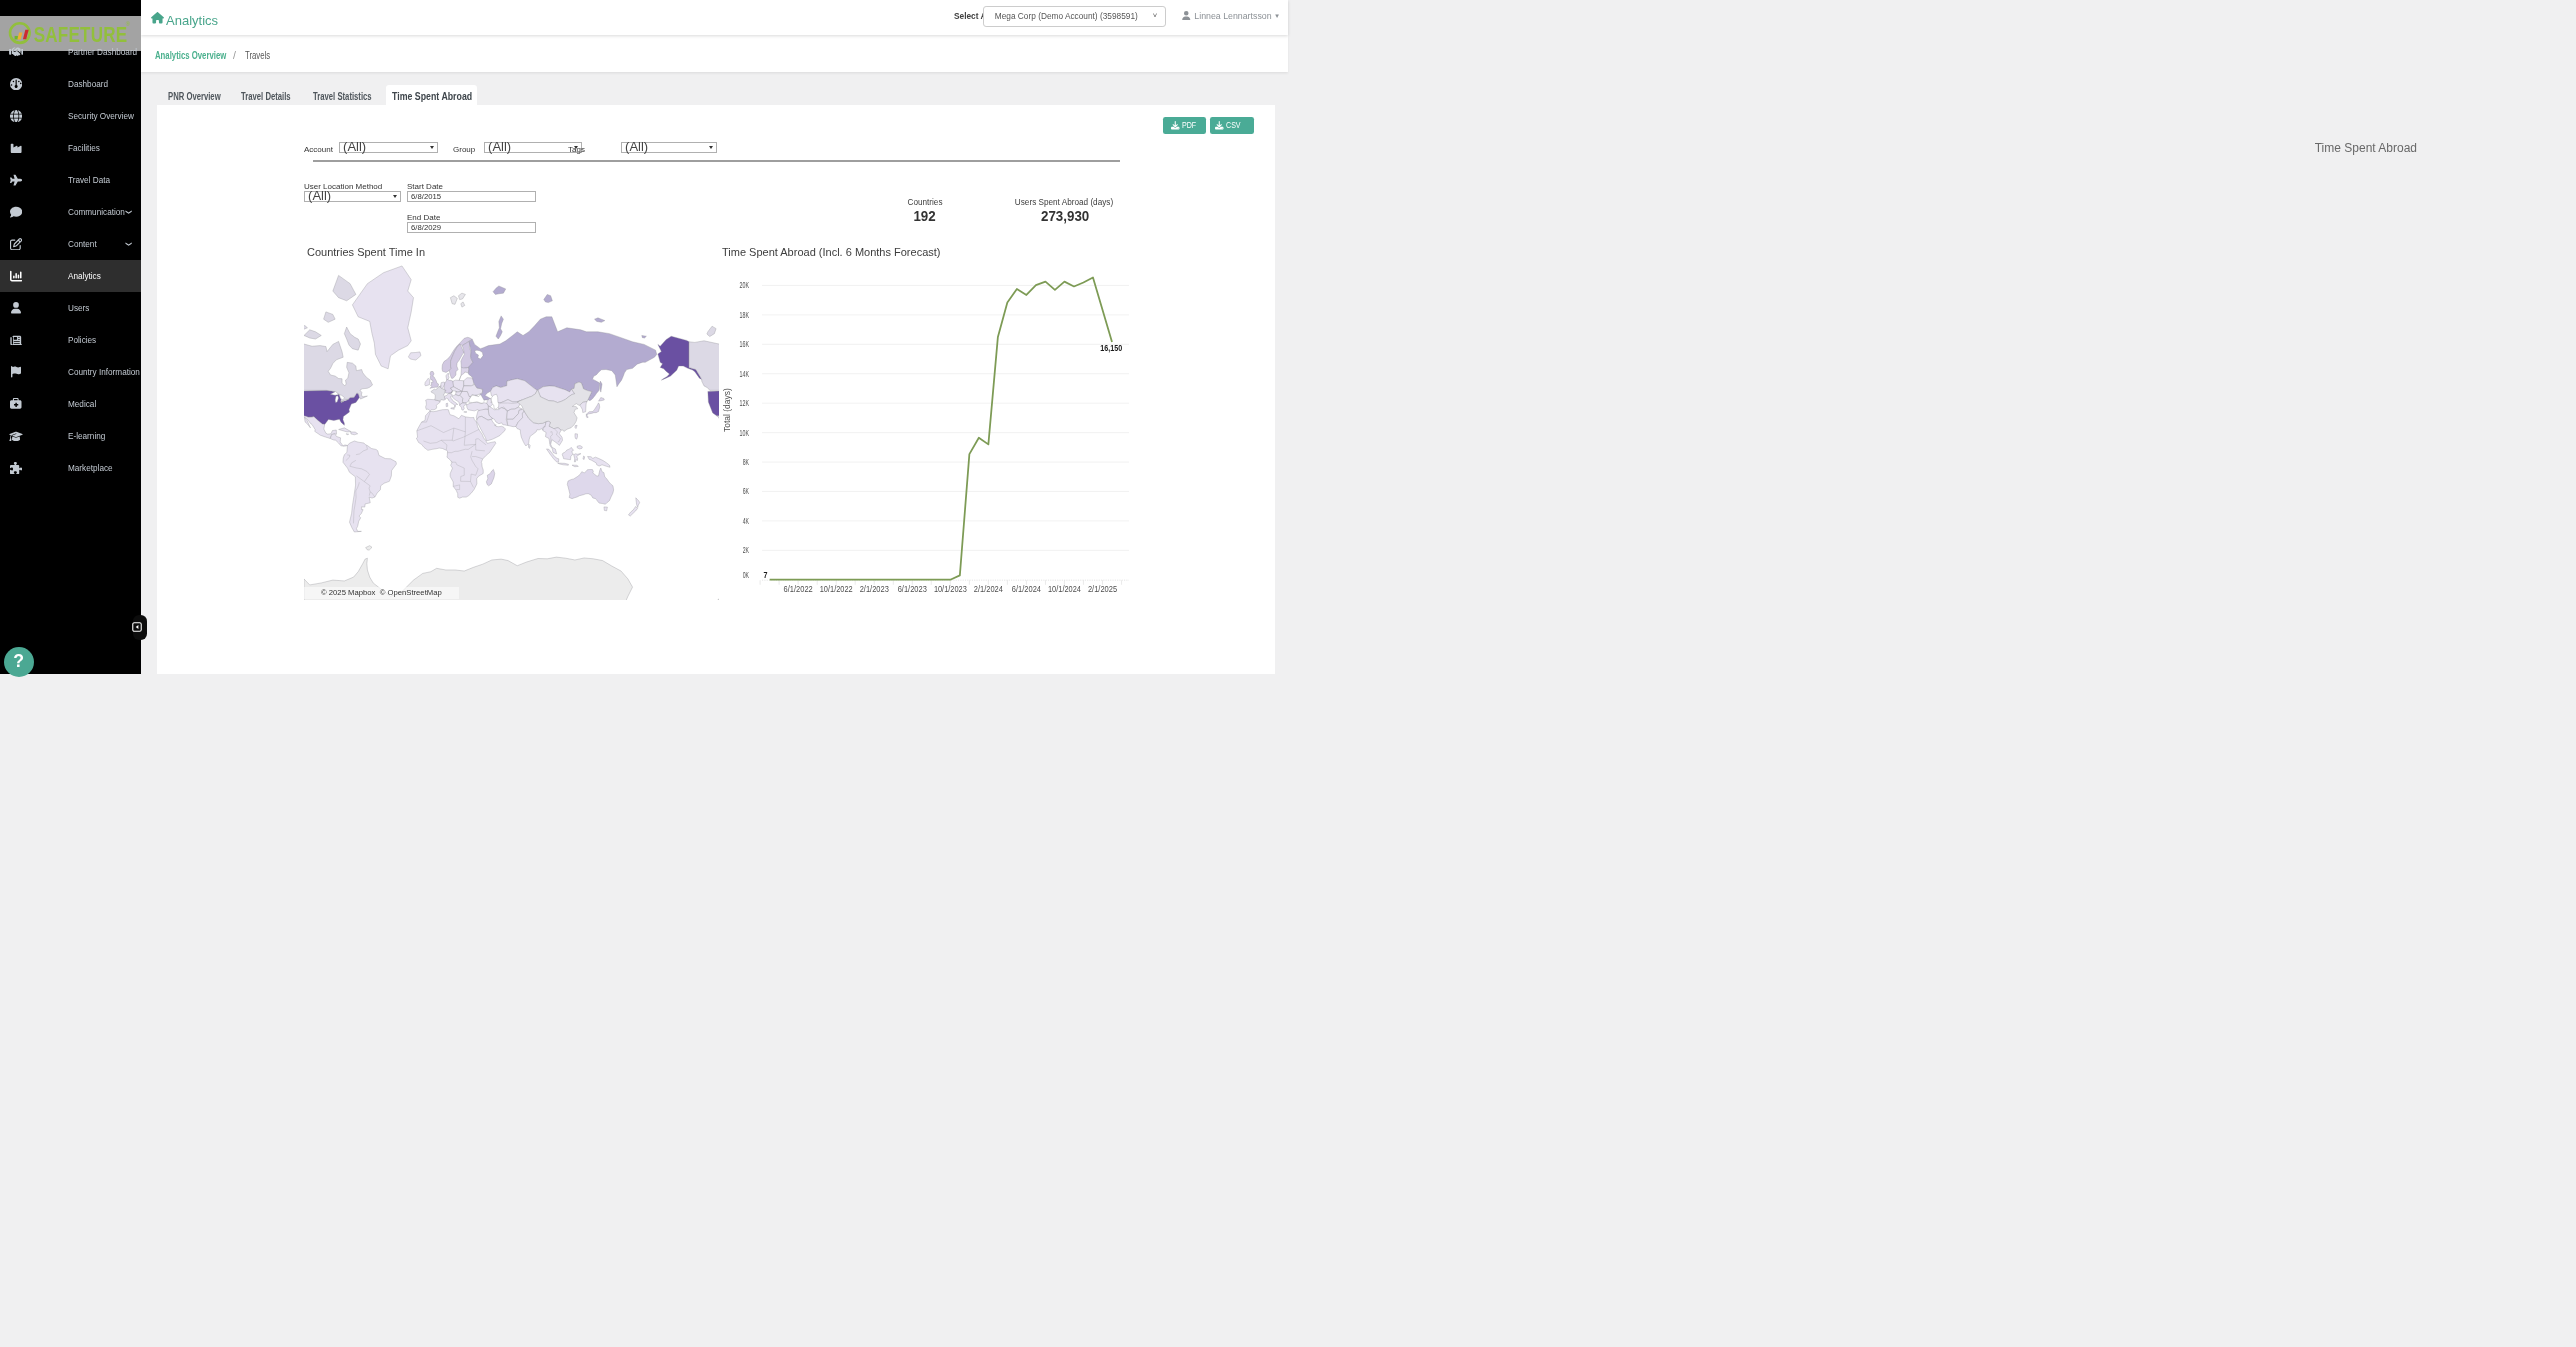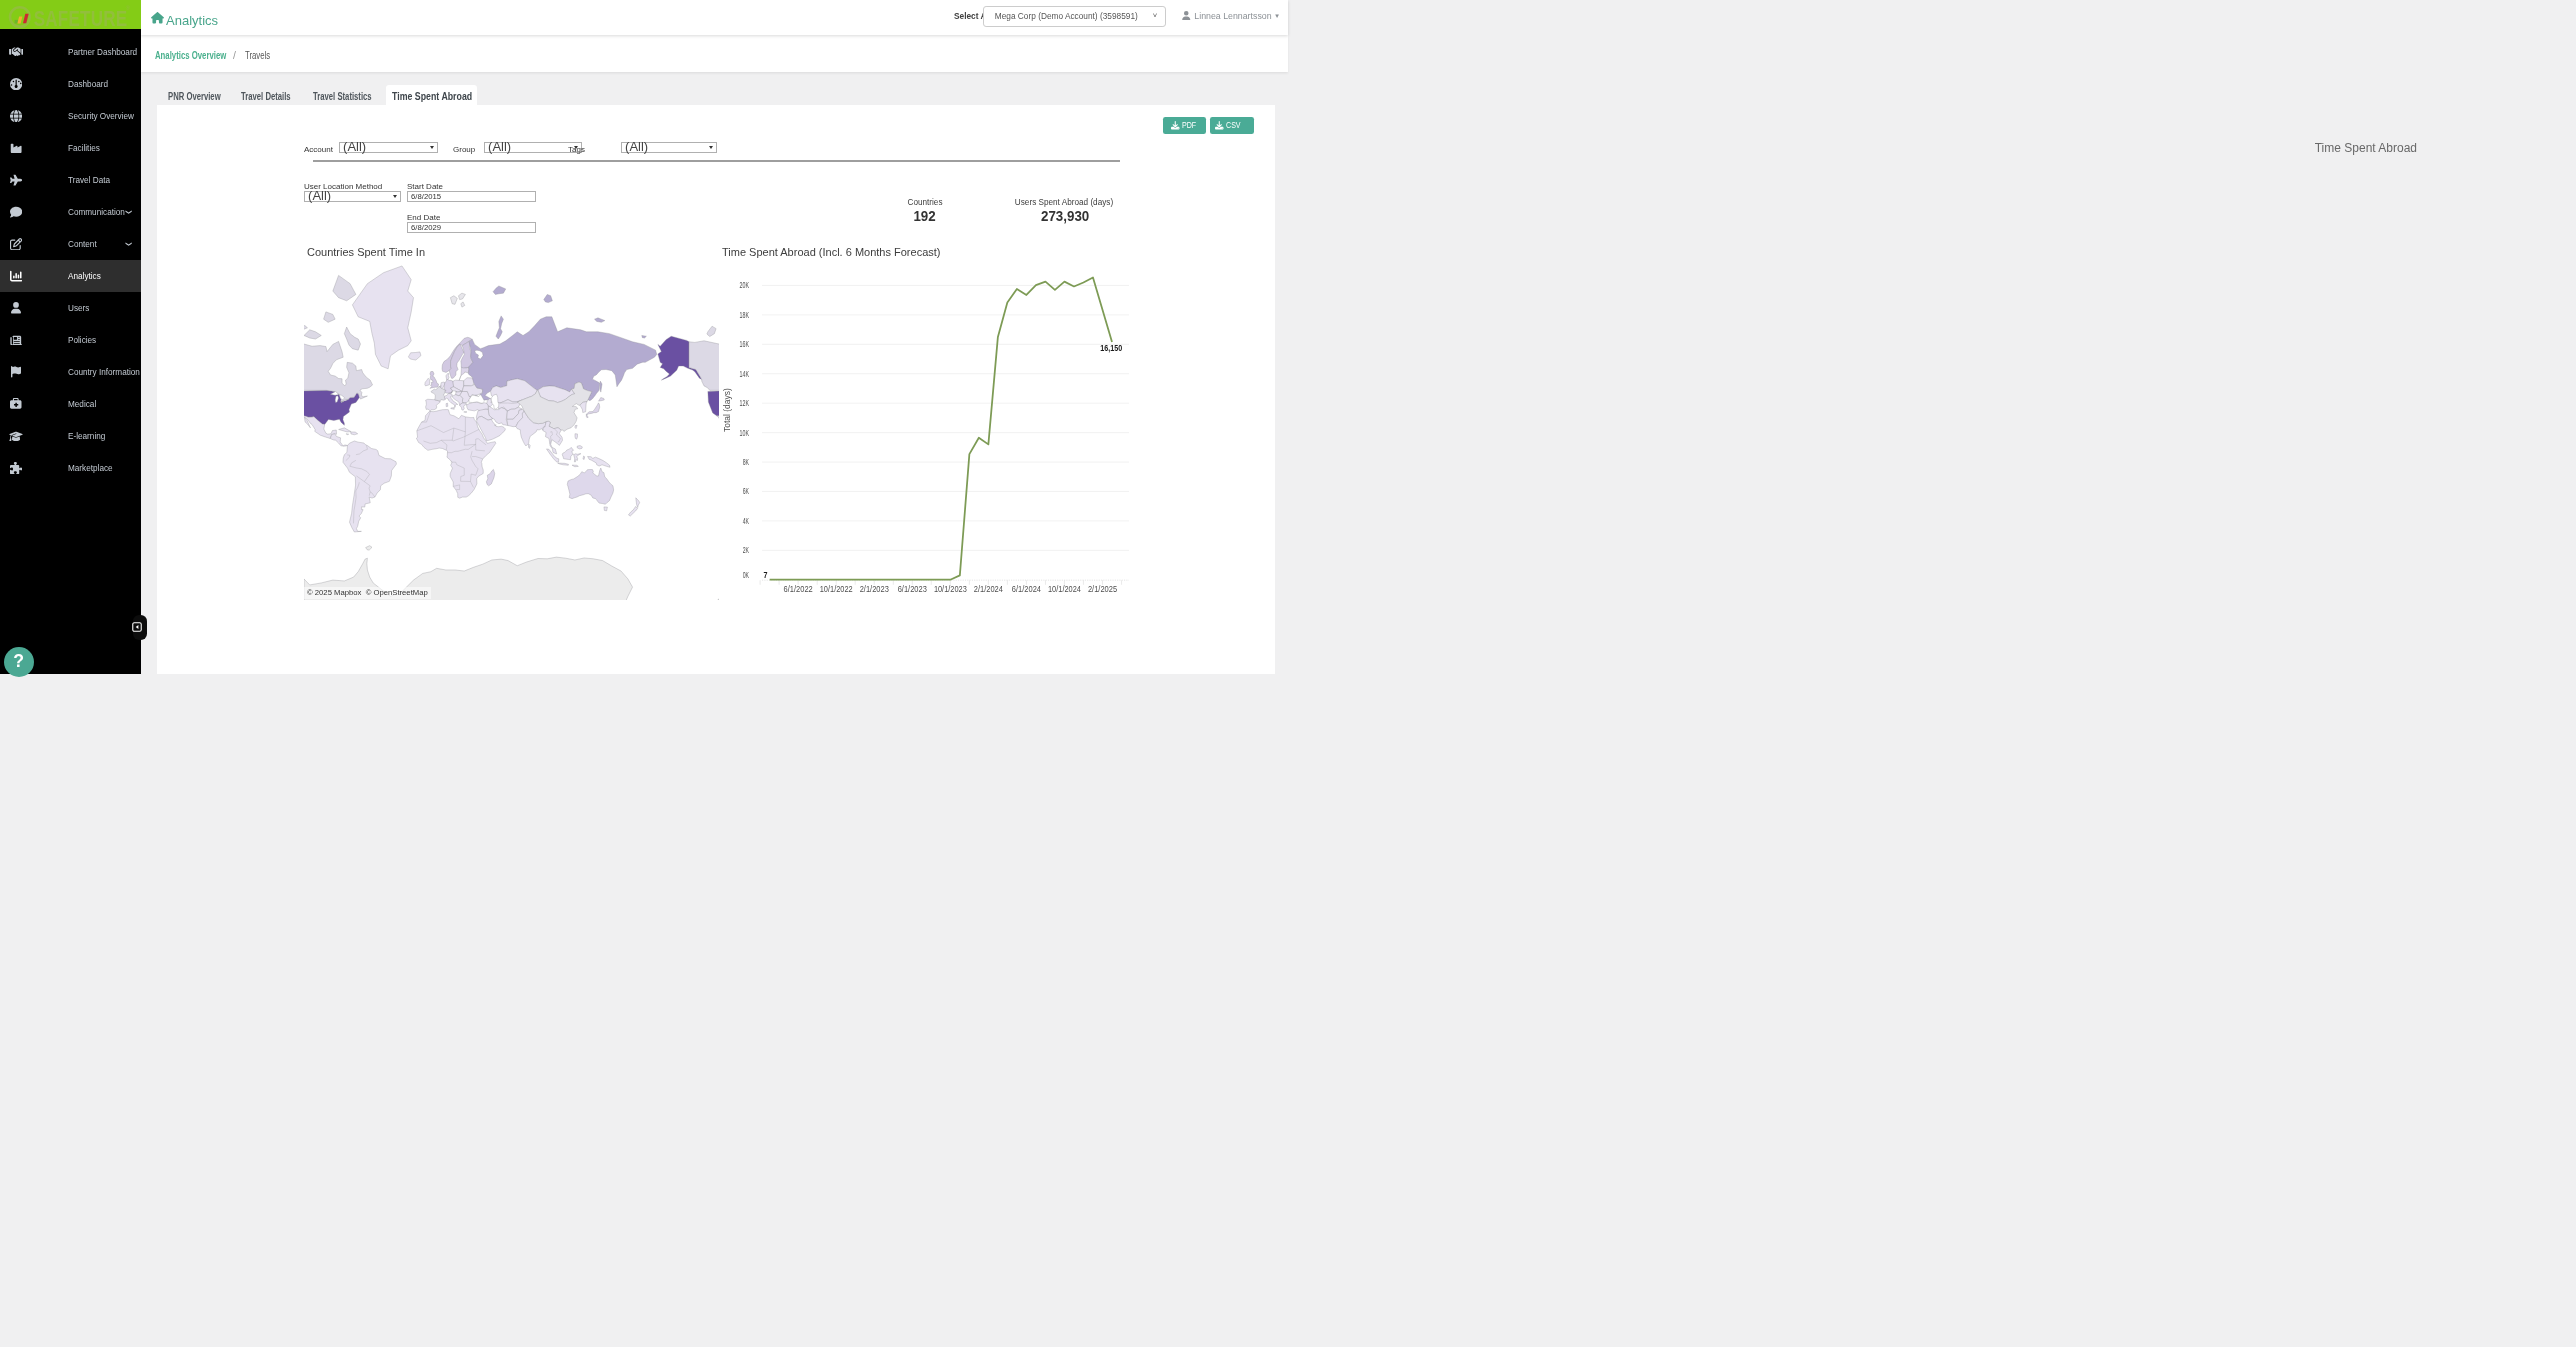--- a/index.html
+++ b/index.html
@@ -2,21 +2,21 @@
 <html style="font-size:12.3px"><head>
 <meta charset="utf-8">
 <style>
 * { margin:0; padding:0; box-sizing:border-box; }
 html,body { width:1288px; height:674px; overflow:hidden; font-family:"Liberation Sans",sans-serif; background:#f0f0f1; }
 .abs { position:absolute; }
 .cond { display:inline-block; transform:scaleX(0.74); transform-origin:0 0; white-space:nowrap; }
 
 
 #sidebar { position:absolute; left:0; top:0; width:141px; height:674px; background:#000; z-index:5; }
-#logoband { position:absolute; left:0; top:0; width:141px; height:29px; background:#84cc16; }
+#logoband { position:absolute; left:0; top:16px; width:141px; height:35px; background:#a3a3a3; }
 .menuitem { position:absolute; left:0; width:141px; height:32px; color:#c3cad2; font-size:8.2px; }
 .menuitem .ic { position:absolute; left:8.5px; top:50%; transform:translateY(-50%); width:15.4px; height:14px; display:flex; align-items:center; justify-content:center; }
 .menuitem .lb { position:absolute; left:32px; top:50%; transform:translateY(-50%); white-space:nowrap;margin-left:36px; }
 .menuitem .chev { position:absolute; right:8.5px; top:50%; transform:translateY(-50%) rotate(90deg); font-size:6.2px; color:#c3cad2; }
 .menuitem.active { background:#2e2e2e; }
 #collapsebtn { position:absolute; left:133px; top:615px; width:14px; height:24.6px; background:#0c0c0c; border-radius:6.2px; z-index:4; }
 #helpbtn { position:absolute; left:3.6px; top:647px; width:30px; height:30px; border-radius:50%; background:#4ba893; color:#fff; font-size:17.7px; font-weight:bold; text-align:center; line-height:29px; z-index:6; }
 
 
 #header { position:absolute; left:141px; top:0; width:1147px; height:35px; background:#fff; box-shadow:0 0.8px 3.1px rgba(0,0,0,0.15); z-index:3; }
@@ -55,21 +55,21 @@
 
 .statlb { position:absolute; font-size:8.2px; color:#3c3c3c; text-align:center; width:154px; }
 .statval { position:absolute; font-size:15px; color:#333; font-weight:bold; text-align:center; width:154px; }
 .statval .cond { transform:scaleX(0.89); transform-origin:50% 0; }
 
 
 .sectitle { position:absolute; font-size:11px; color:#3d3d3d; }
 
 
 #mapbox { position:absolute; left:304px; top:264px; width:415px; height:336px; overflow:hidden; background:#fff; }
-#attrib { position:absolute; left:304px; top:587px; height:12px; background:rgba(255,255,255,0.55); font-size:7.7px; color:#333; line-height:12px; padding:0 3px; z-index:2; }
+#attrib { position:absolute; left:304px; top:587px; height:12px; background:rgba(255,255,255,0.55); font-size:7.7px; color:#333; line-height:12px; padding:0 17px; z-index:2; }
 </style>
 </head>
 <body>
 
 <div id="header"></div>
 <div id="homeic"><svg width="13" height="11.5" viewBox="0 0 576 512">
       <path fill="#48a58b" d="M575.8 255.5c0 18-15 32.1-32 32.1l-32 0 .7 160.2c0 2.7-.2 5.4-.5 8.1l0 16.2c0 22.1-17.9 40-40 40l-16 0c-1.1 0-2.2 0-3.3-.1c-1.4 .1-2.8 .1-4.2 .1L416 512l-24 0c-22.1 0-40-17.9-40-40l0-24 0-64c0-17.7-14.3-32-32-32l-64 0c-17.7 0-32 14.3-32 32l0 64 0 24c0 22.1-17.9 40-40 40l-24 0-31.9 0c-1.5 0-3-.1-4.5-.2c-1.2 .1-2.4 .2-3.6 .2l-16 0c-22.1 0-40-17.9-40-40l0-112c0-.9 0-1.9 .1-2.8l0-69.7-32 0c-18 0-32-14-32-32.1c0-9 3-17 10-24L266.4 8c7-7 15-8 22-8s15 2 21 7L564.8 231.5c8 7 12 15 11 24z"></path>
     </svg></div>
 <div id="pagetitle">Analytics</div>
 <div id="selacct">Select Account</div>

